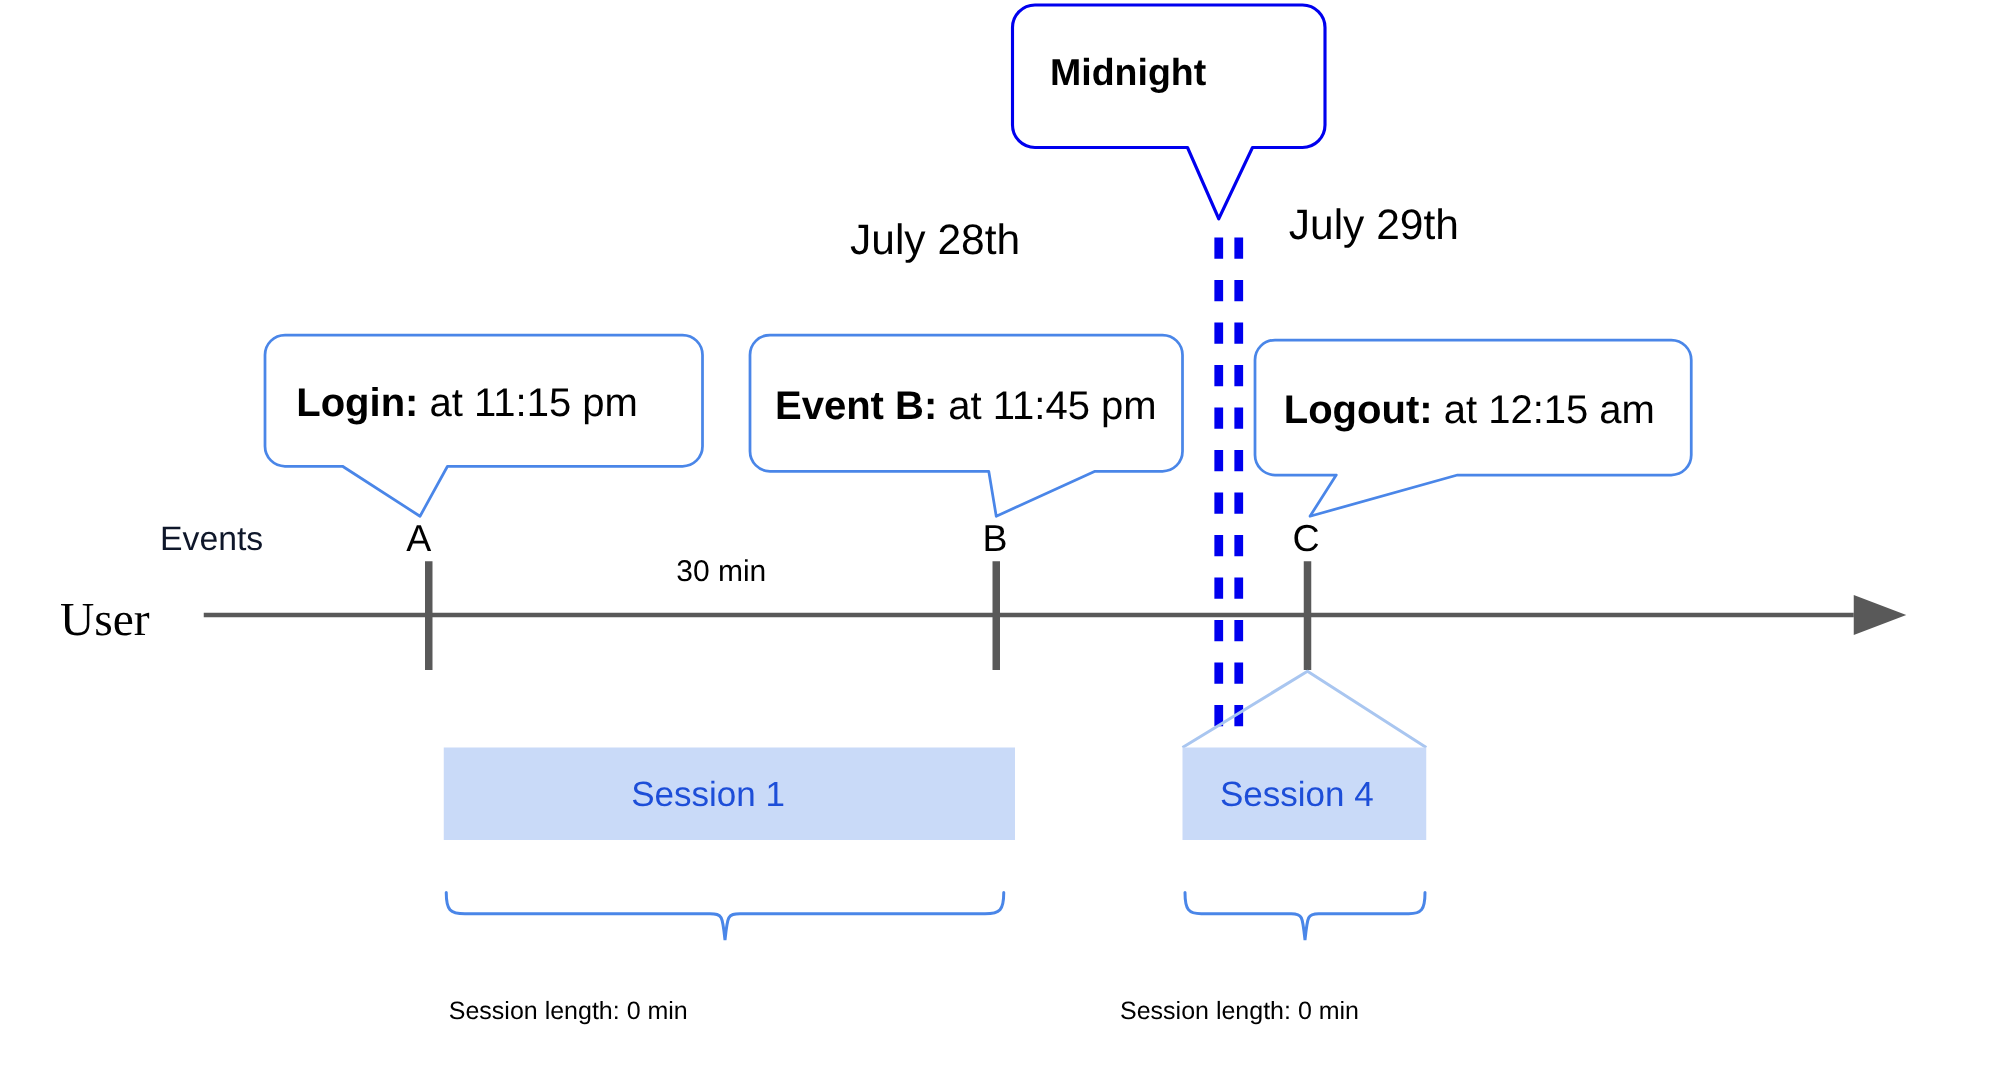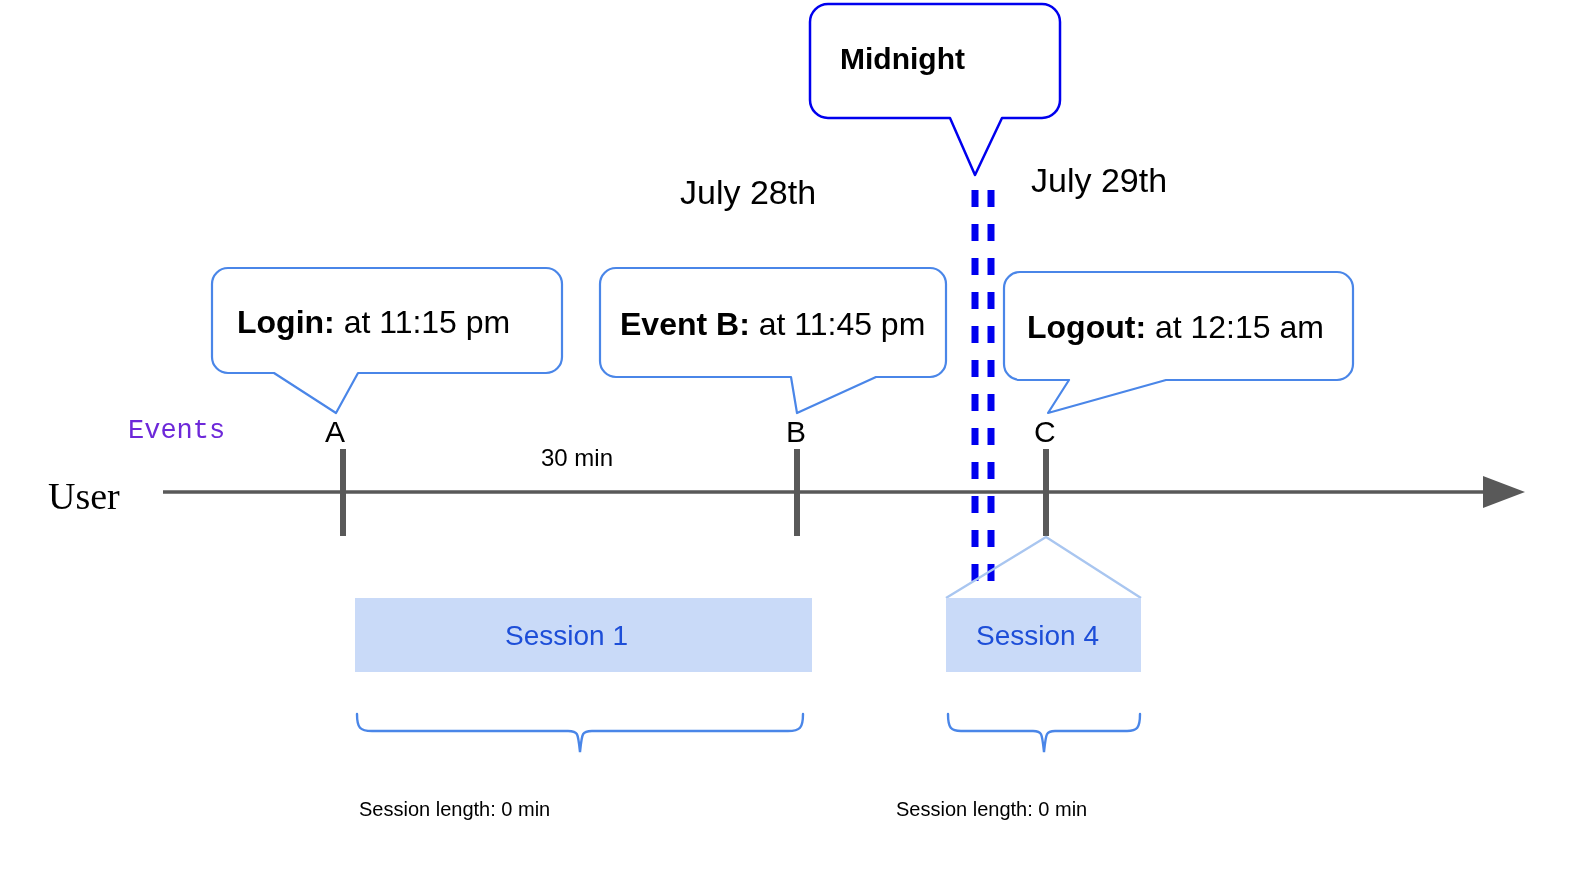--- a/index.html
+++ b/index.html
@@ -33,22 +33,21 @@
   .lbl-date {
     font-size: 34px;
     color: #000;
   }
   .lbl-user {
     font-size: 38px;
     color: #000;
   }
   .lbl-events {
     font-size: 27px;
-    color: #6d28d9;
-    font-family: Liberation Mono, monospace;
+    color: #0f172a;
   }
   .lbl-point {
     font-size: 30px;
     color: #000;
   }
   .lbl-dur {
     font-size: 24px;
     color: #000;
   }
   .lbl-session {

